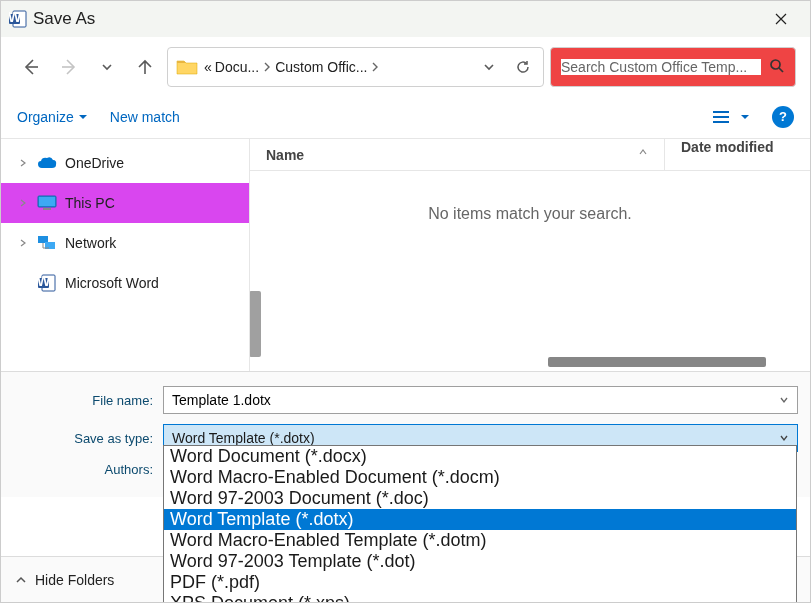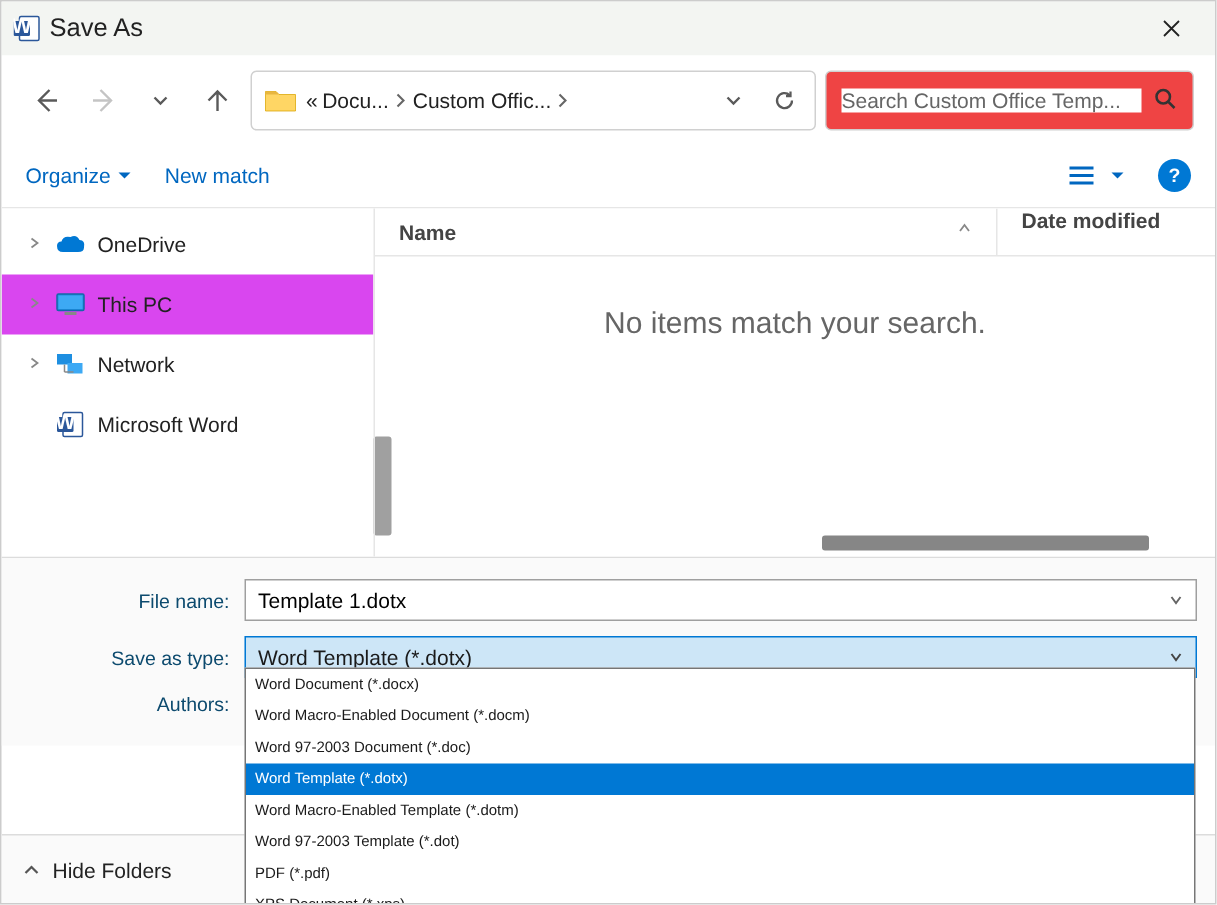--- a/index.html
+++ b/index.html
@@ -226,21 +226,21 @@
       display: flex;
       align-items: flex-start;
       gap: 18px;
       font-weight: bold;
     }
     .col-name { flex: 1; padding-left: 44px;}
     .col-date { width: 146px; border-left: 1px solid #e6e6e6; height: 100%; color:#0067c0;}
     .empty-msg {
       text-align: center;
       color: #666;
-      font-size: 20px;
+      font-size: 16px;
       margin-top: 34px;
     }
     .vscroll {
       position: absolute;
       left: 248px;
       top: 152px;
       width: 12px;
       height: 66px;
       background: #a0a0a0;
       border-radius: 2px;
@@ -300,21 +300,21 @@
       position: absolute;
       left: 162px;
       right: 13px;
       top: 444px;
       border: 1px solid #767676;
       background: #ffffff;
       z-index: 10;
     }
     .dropdown-item {
       padding: 1px 6px;
-      font-size: 10px;
+      font-size: 18px;
       color: #1a1a1a;
       line-height: 19px;
       white-space: nowrap;
     }
     .dropdown-item.highlight {
       background: #0078d4;
       color: #ffffff;
     }
     
     .footer {

